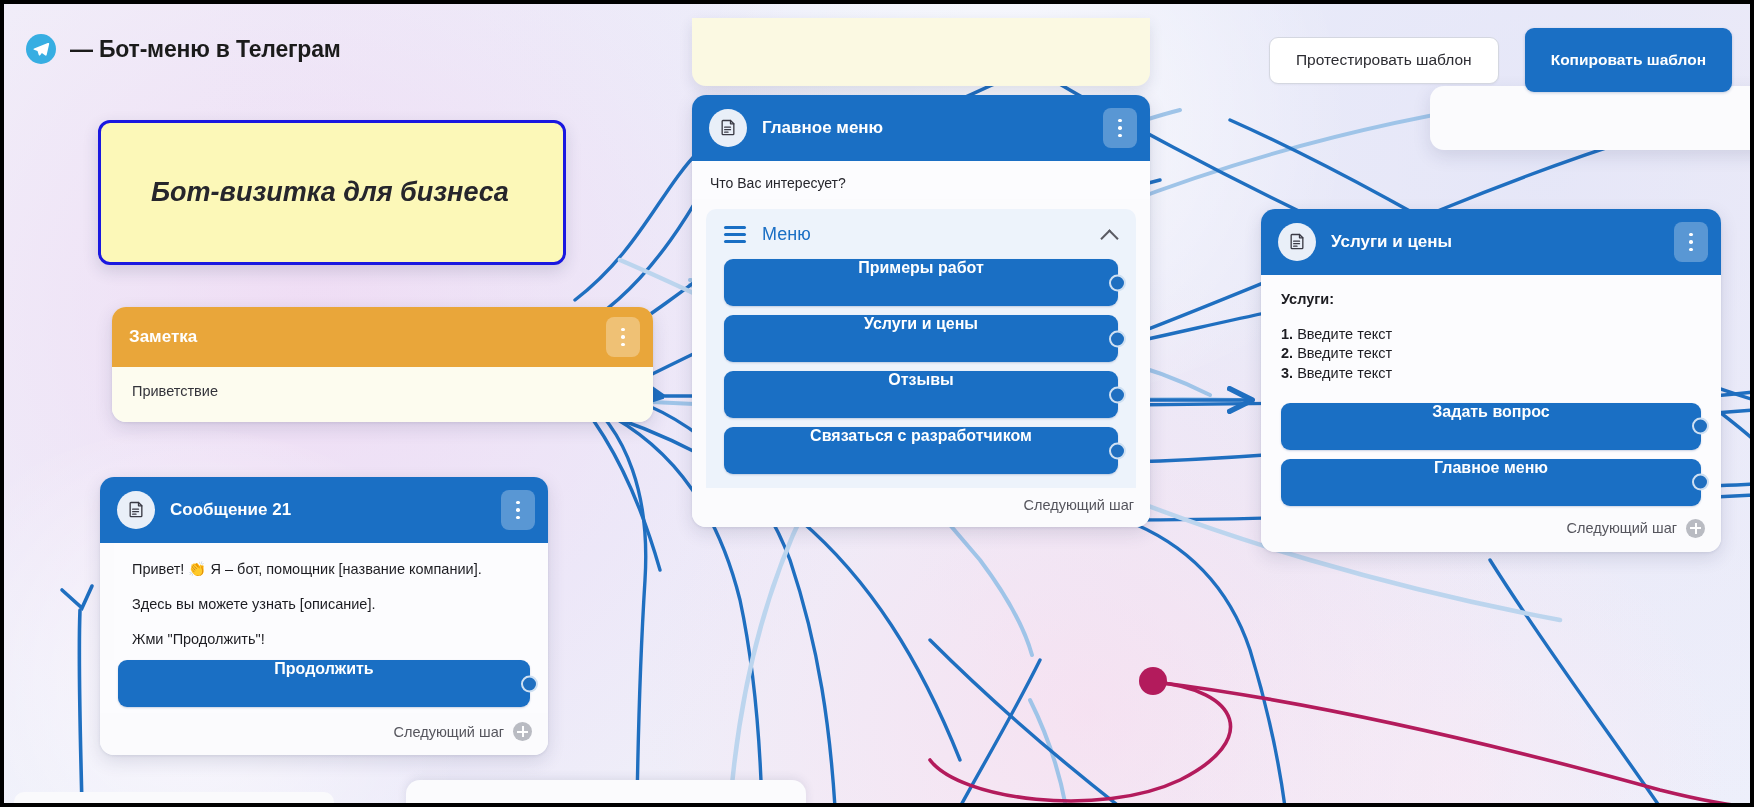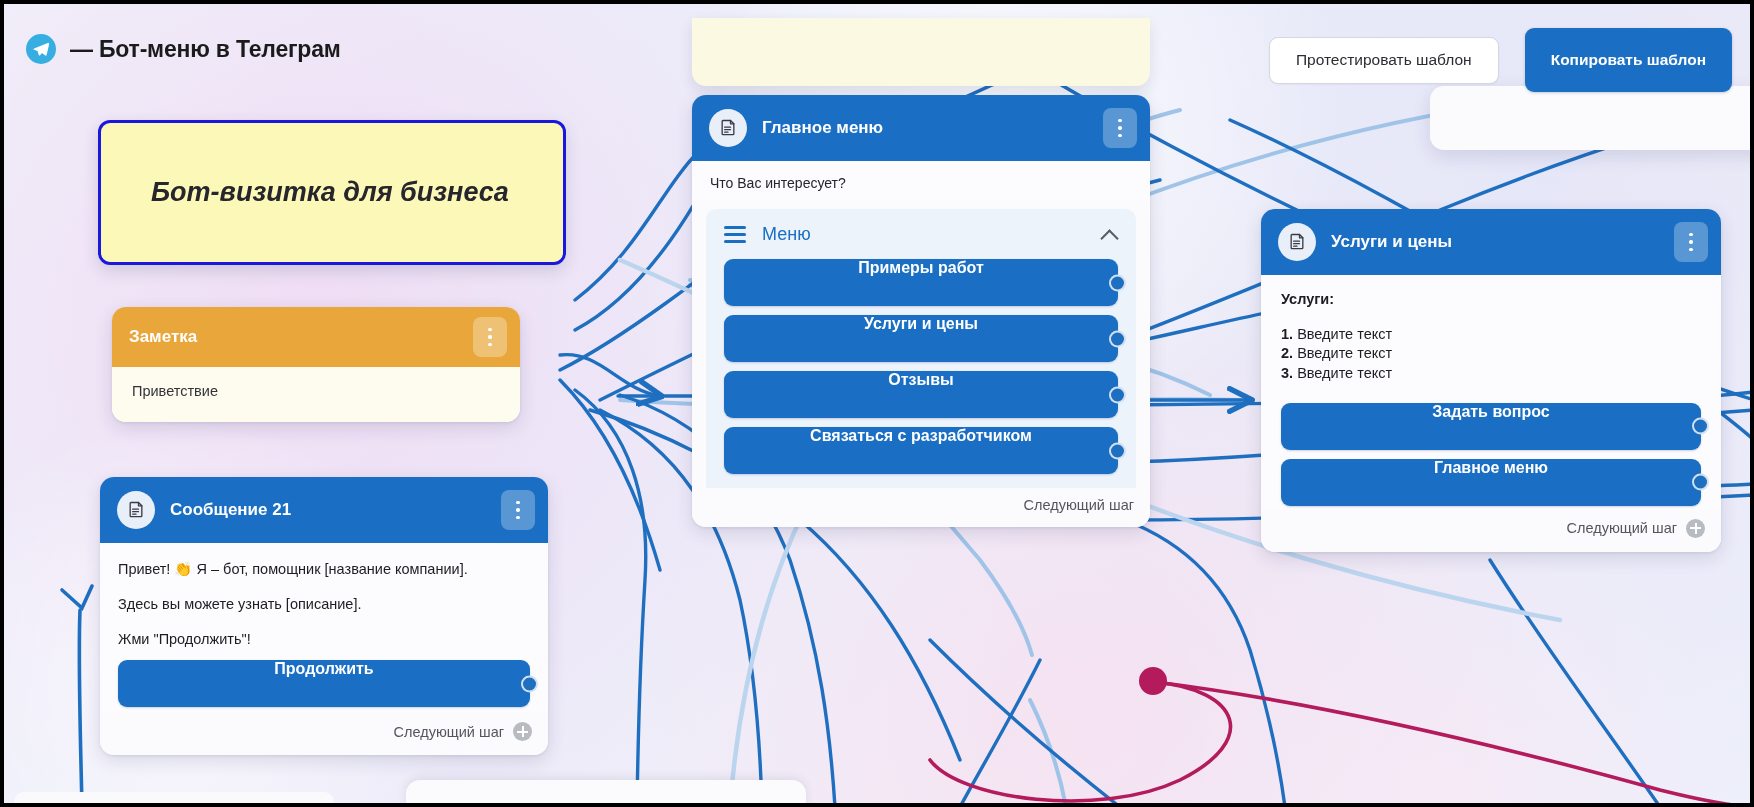--- a/index.html
+++ b/index.html
@@ -176,29 +176,29 @@
     border-radius: 12px;
     display: flex; align-items: center;
     padding-left: 50px;
     box-shadow: 0 6px 16px rgba(40,50,90,0.16);
     z-index: 22;
     font-style: italic;
   }
   #sticky-note .txt { font-size: 27px; font-weight: bold; color: #26262c; }
 
   
-  #note-card { left: 112px; top: 307px; width: 408px; }
+  #note-card { left: 112px; top: 307px; width: 541px; }
   #note-card .node-head { background: #e9a63a; height: 60px; }
   #note-card .kebab { background: rgba(255,255,255,0.30); }
   #note-card .node-body { background: #fdfcef; padding: 14px 20px 20px 20px; }
   #note-card .body-line { font-size: 14.5px; color: #33333a; margin: 0; }
 
   
   #msg21-card { left: 100px; top: 477px; width: 448px; }
-  #msg21-card .node-body { padding: 16px 26px 10px 18px; }
+  #msg21-card .node-body { padding: 16px 26px 10px 18px; margin-left: 14px; }
   #msg21-card .reply-wrap { padding: 0 18px 6px 18px; background:#fcfcfe; }
 
   
   #main-menu-card { left: 692px; top: 95px; width: 458px; }
   #main-menu-card .node-body { padding: 12px 18px 6px 18px; background: #fcfcfe; }
   #main-menu-card .body-line { font-size: 14px; color: #26262c; margin-bottom: 0; }
   .menu-panel {
     margin: 10px 14px 0 14px;
     background: #edf3fb;
     border-radius: 10px 10px 0 0;

